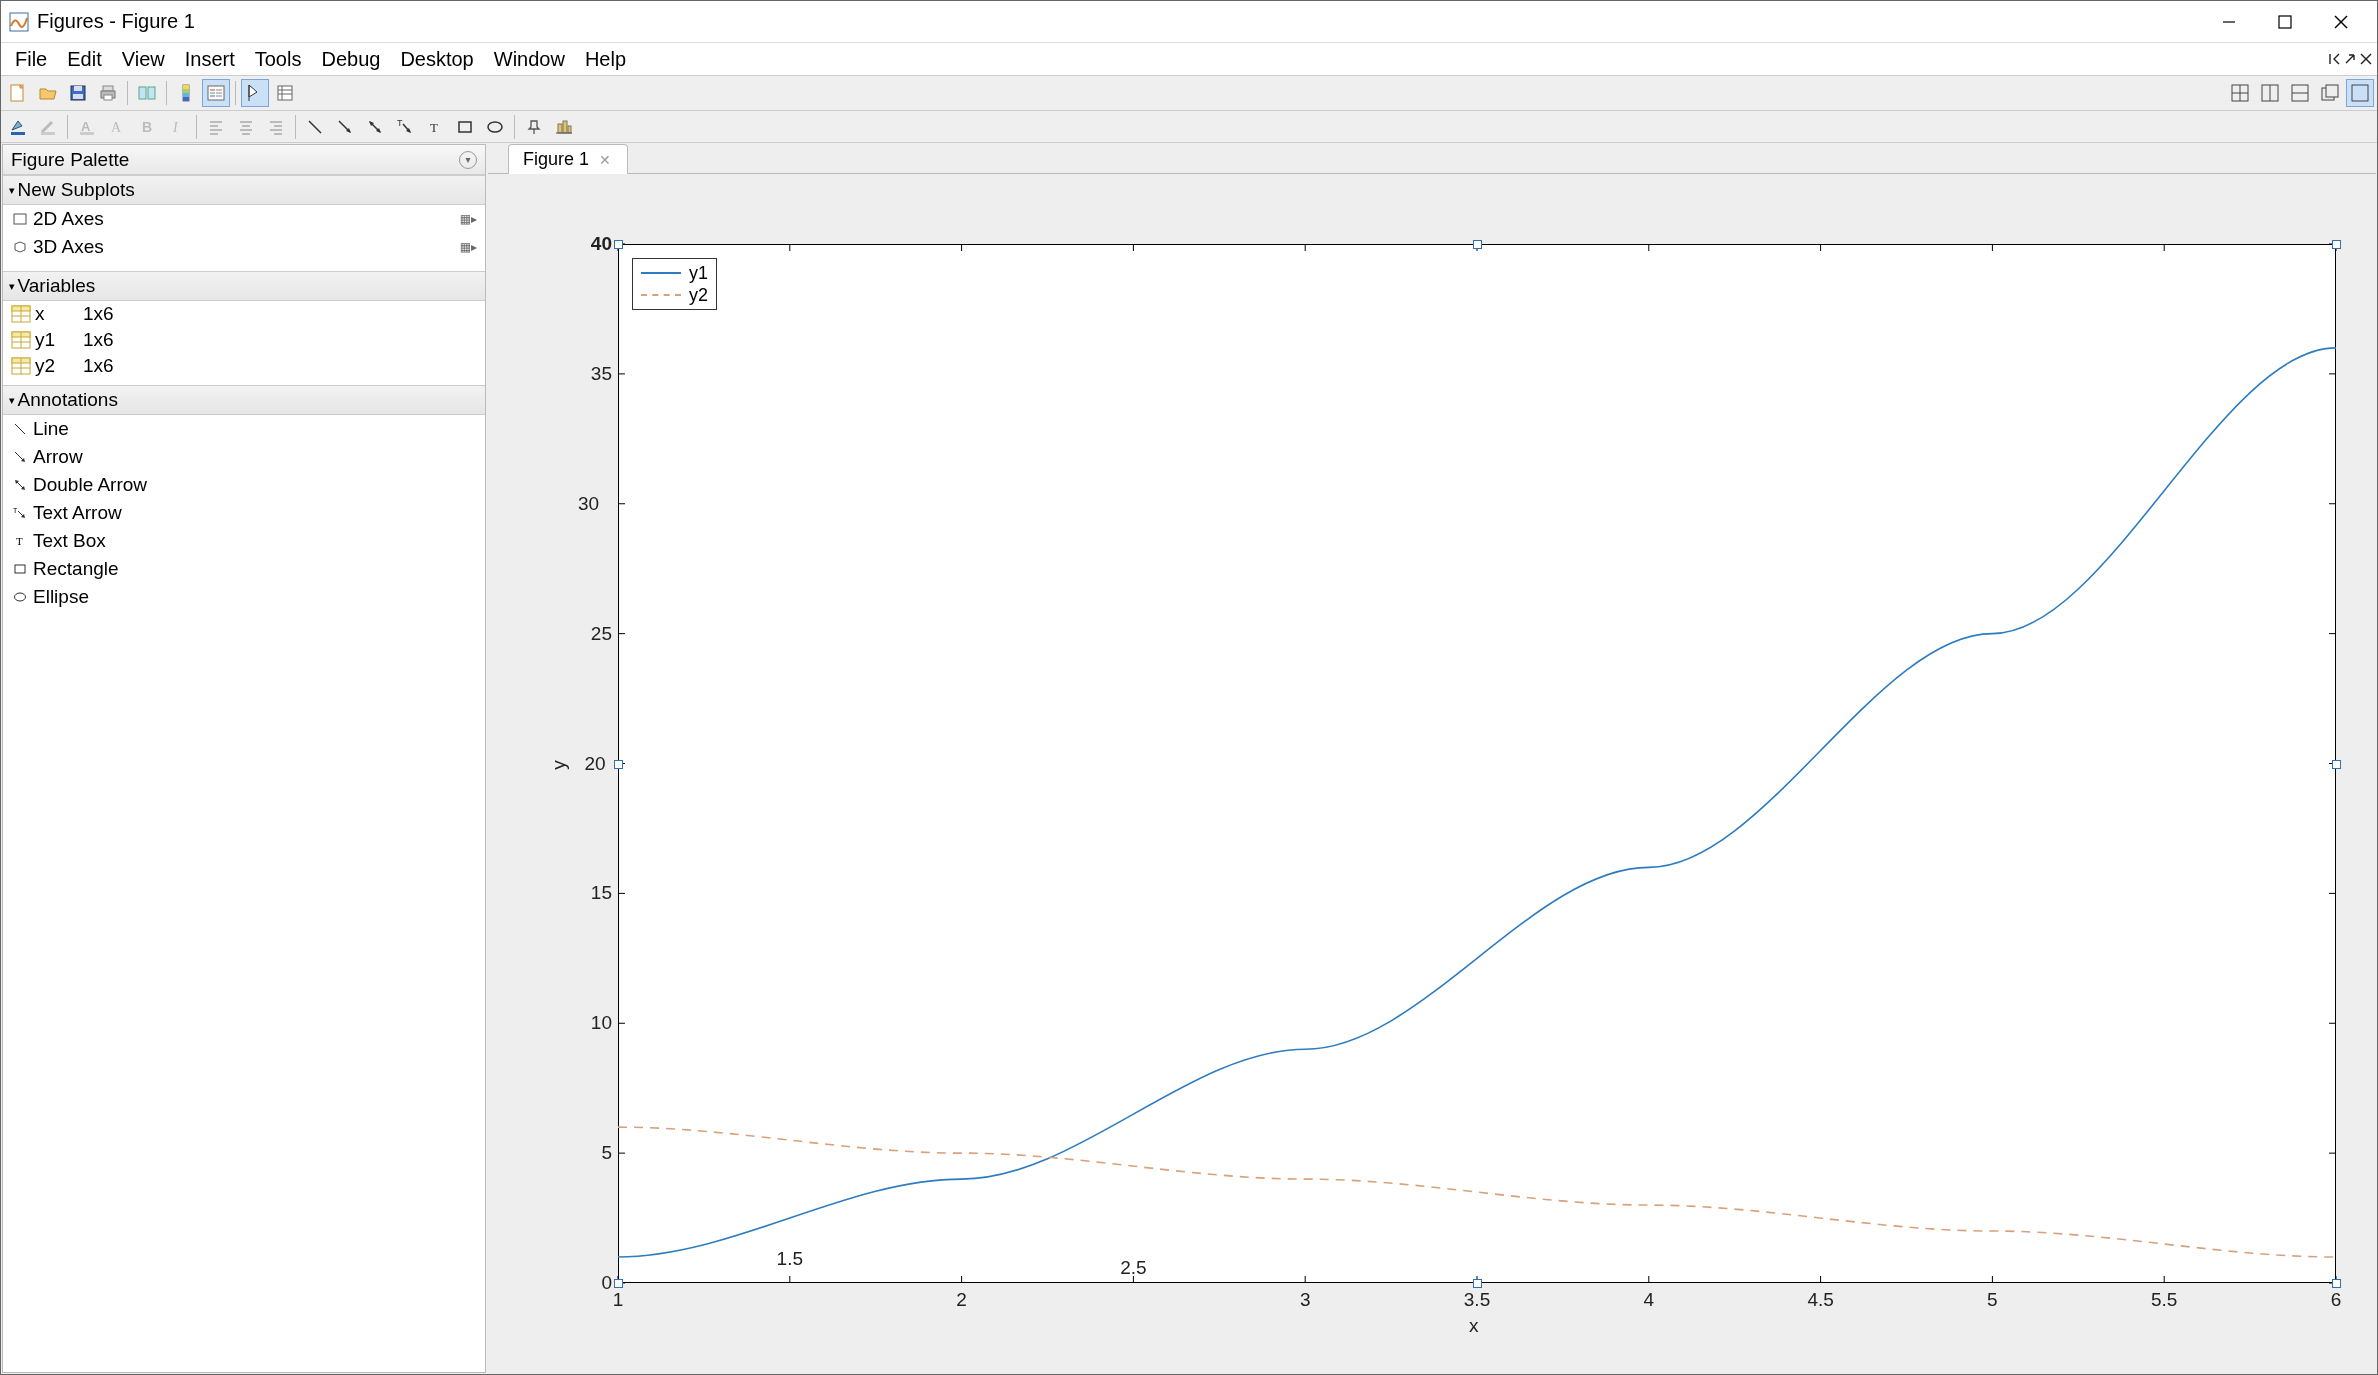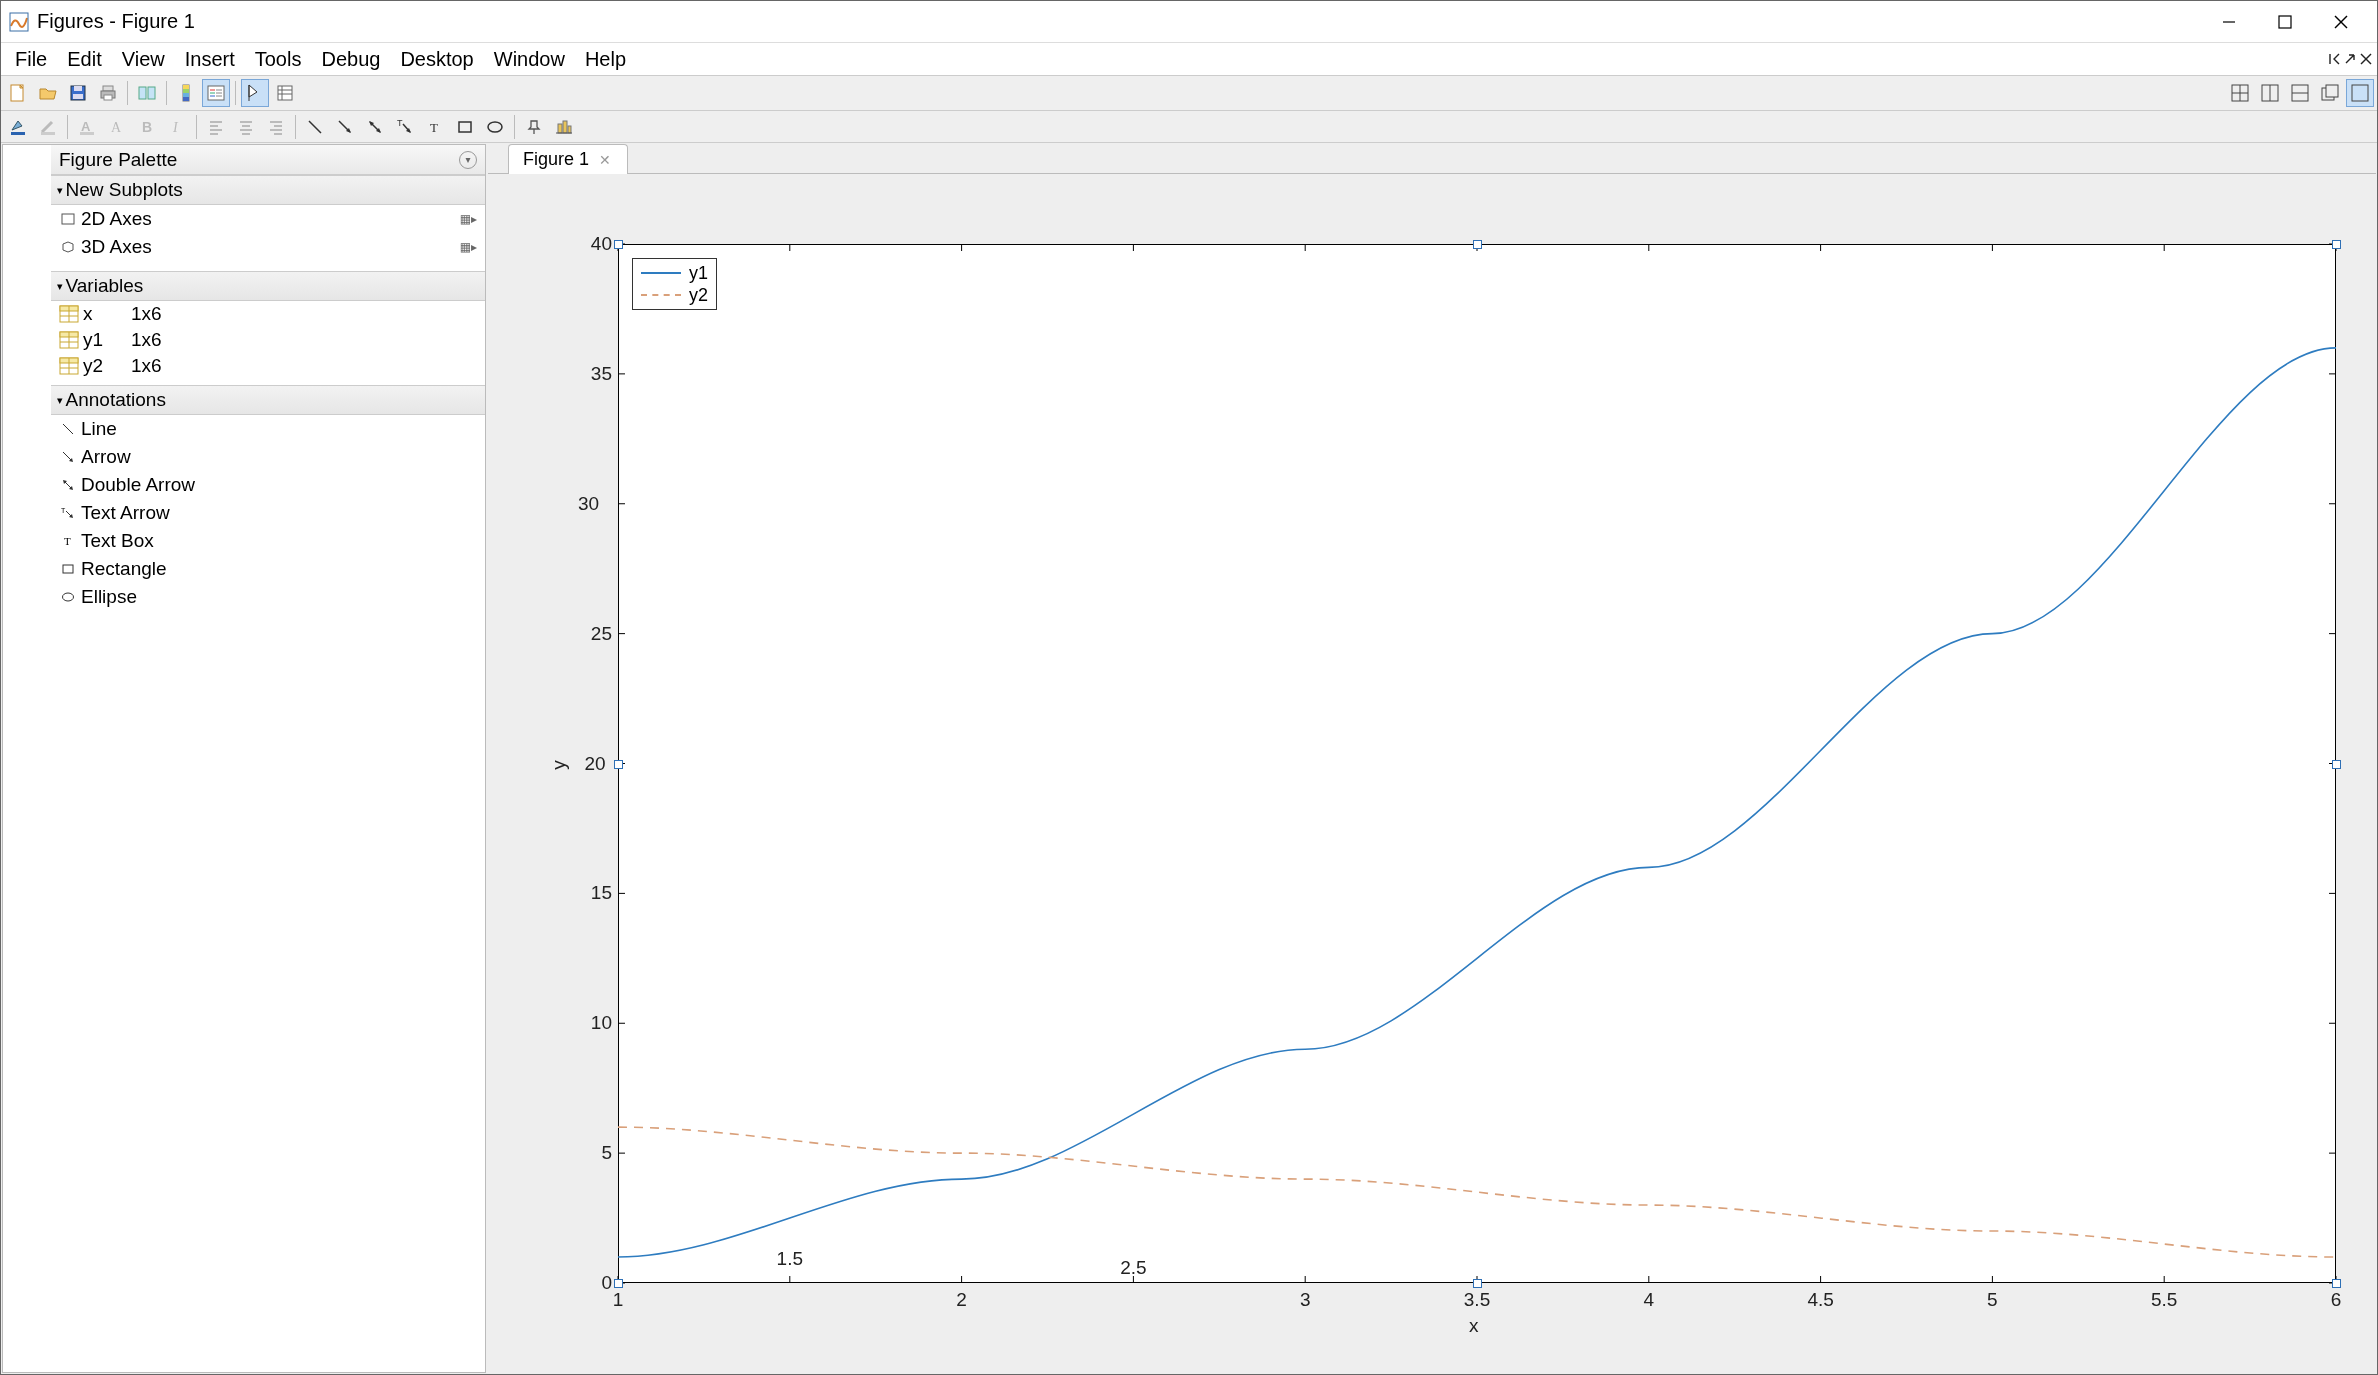--- a/index.html
+++ b/index.html
@@ -18,21 +18,21 @@
 .toolbar .tb-btn { width: 28px; height: 28px; display: flex; align-items: center; justify-content: center; border: 1px solid transparent; margin: 0 1px; }
 .toolbar .tb-btn.active { background: #c9e0f7; border: 1px solid #7aa7d8; }
 .toolbar .sep { width: 1px; height: 24px; background: #bbb; margin: 0 4px; }
 .toolbar .right-panel-btns { margin-left: auto; display: flex; }
 .toolbar svg { width: 20px; height: 20px; }
 .toolbar2 { height: 32px; display: flex; align-items: center; padding: 2px 2px; background: #efefef; border-bottom: 1px solid #ccc; }
 .toolbar2 .tb-btn { width: 28px; height: 28px; display: flex; align-items: center; justify-content: center; border: 1px solid transparent; margin: 0 1px; }
 .toolbar2 .sep { width: 1px; height: 24px; background: #bbb; margin: 0 4px; }
 .toolbar2 svg { width: 18px; height: 18px; }
 .body-area { flex: 1; display: flex; background: #eee; min-height: 0; }
-.palette { width: 484px; background: #fff; border: 1px solid #bbb; display: flex; flex-direction: column; margin: 1px; padding-left: 48px; }
+.palette { width: 484px; background: #fff; border: 1px solid #bbb; display: flex; flex-direction: column; margin: 1px; }
 .palette-header { height: 30px; background: linear-gradient(#f7f7f7,#e9e9e9); border-bottom: 1px solid #ccc; display: flex; align-items: center; padding: 0 8px; font-size: 19px; }
 .palette-header .circ { margin-left: auto; width: 18px; height: 18px; border: 1px solid #999; border-radius: 50%; display: flex; align-items: center; justify-content: center; font-size: 10px; color: #666; }
 .section-header { background: linear-gradient(#f2f2f2,#e6e6e6); border-top: 1px solid #ccc; border-bottom: 1px solid #ccc; padding: 3px 6px; font-size: 19px; display: flex; align-items: center; }
 .section-header .tri { margin-right: 3px; font-size: 11px; }
 .section-body { background: #fff; }
 .section-item { display: flex; align-items: center; padding: 3px 8px; font-size: 19px; height: 28px; }
 .section-item .item-icon { width: 18px; margin-right: 4px; display: flex; align-items: center; justify-content: center; }
 .section-item .grid-icon { margin-left: auto; font-size: 12px; color: #666; }
 .var-row { display: flex; align-items: center; padding: 1px 8px; font-size: 19px; height: 26px; }
 .var-row .var-icon { width: 20px; height: 18px; margin-right: 4px; }
@@ -534,21 +534,21 @@
           <div class="tick-label" style="left: 1661.2px; top: 1115px; width: 30px; text-align: center;">5.5</div>
           <div class="tick-label" style="left: 1833px; top: 1115px; width: 30px; text-align: center;">6</div>
           <div class="tick-label" style="left: 90px; top: 1098px; width: 34px; text-align: right;">0</div>
           <div class="tick-label" style="left: 90px; top: 968.125px; width: 34px; text-align: right;">5</div>
           <div class="tick-label" style="left: 90px; top: 838.25px; width: 34px; text-align: right;">10</div>
           <div class="tick-label" style="left: 90px; top: 708.375px; width: 34px; text-align: right;">15</div>
           <div class="tick-label" style="left: 90px; top: 578.5px; width: 34px; text-align: center;">20</div>
           <div class="tick-label" style="left: 90px; top: 448.625px; width: 34px; text-align: right;">25</div>
           <div class="tick-label" style="left: 90px; top: 318.75px; width: 34px; text-align: left;">30</div>
           <div class="tick-label" style="left: 90px; top: 188.875px; width: 34px; text-align: right;">35</div>
-          <div class="tick-label" style="left: 90px; top: 59px; width: 34px; text-align: right;">40</div>
+          <div class="tick-label" style="left: 90px; top: 59px; width: 34px; text-align: right; font-weight: bold;">40</div>
           <div class="axis-label" style="left: 981px; top: 1141px;">x</div>
           <div class="axis-label" style="left: 66px; top: 579.5px; transform: rotate(-90deg);">y</div>
           <div class="legend" style="left: 144px; top: 84px;">
             <div class="legend-row">
               <span class="legend-line" style="border-top:2px solid #2e7cc0"></span>
               <span>y1</span>
             </div>
             <div class="legend-row">
               <span class="legend-line" style="border-top:2px dashed #d9a07a"></span>
               <span>y2</span>

